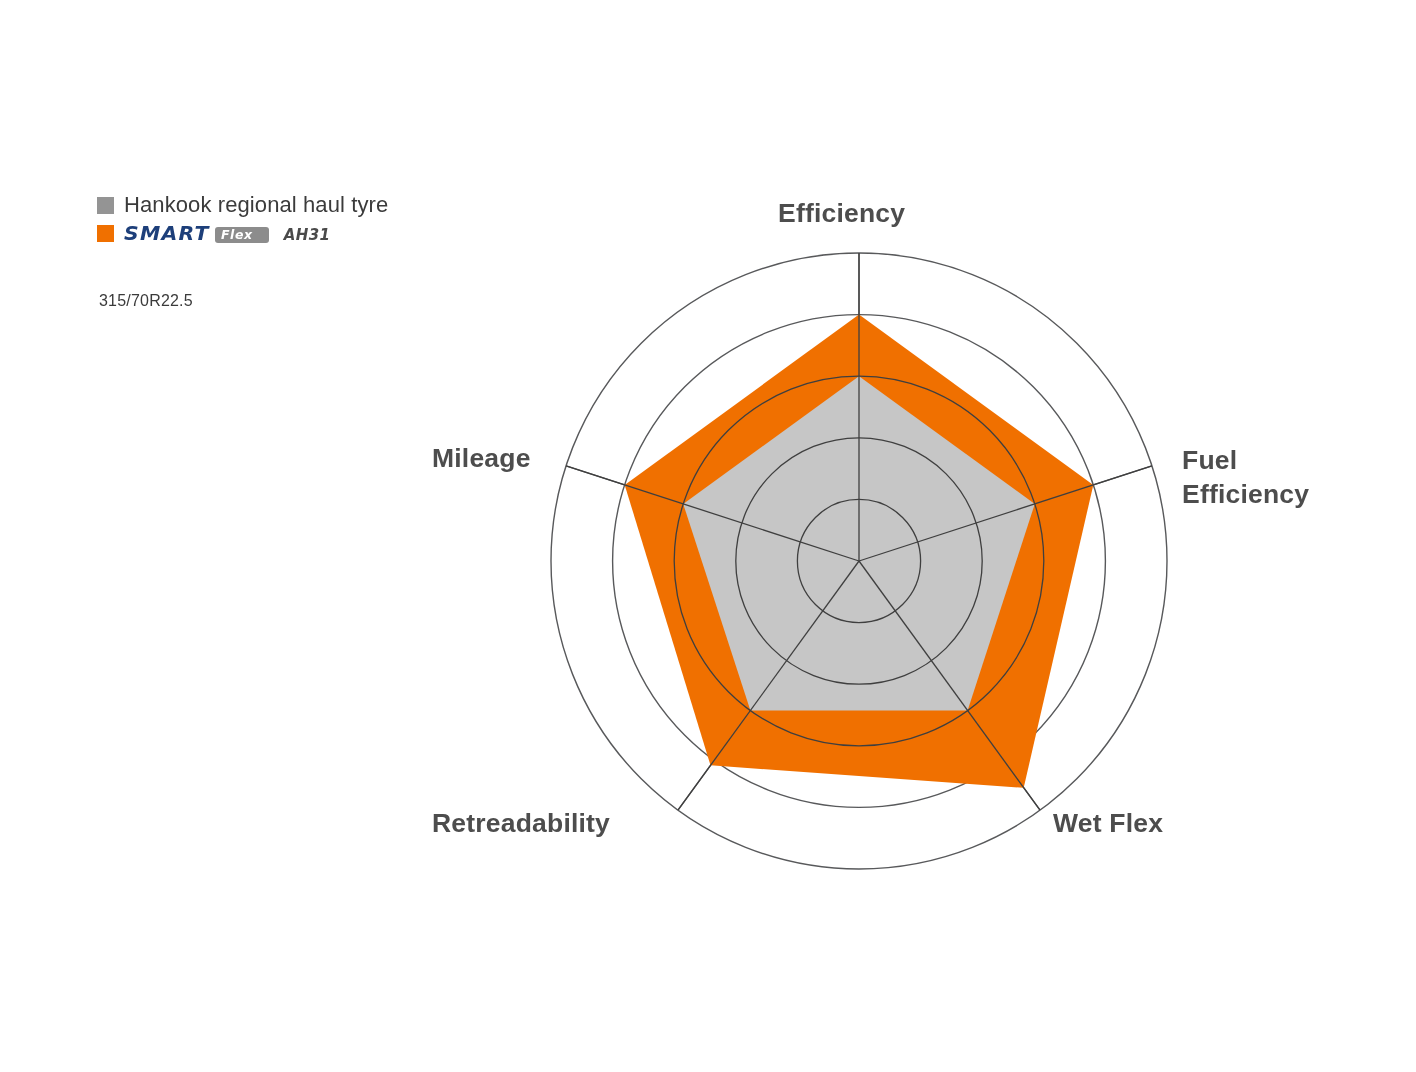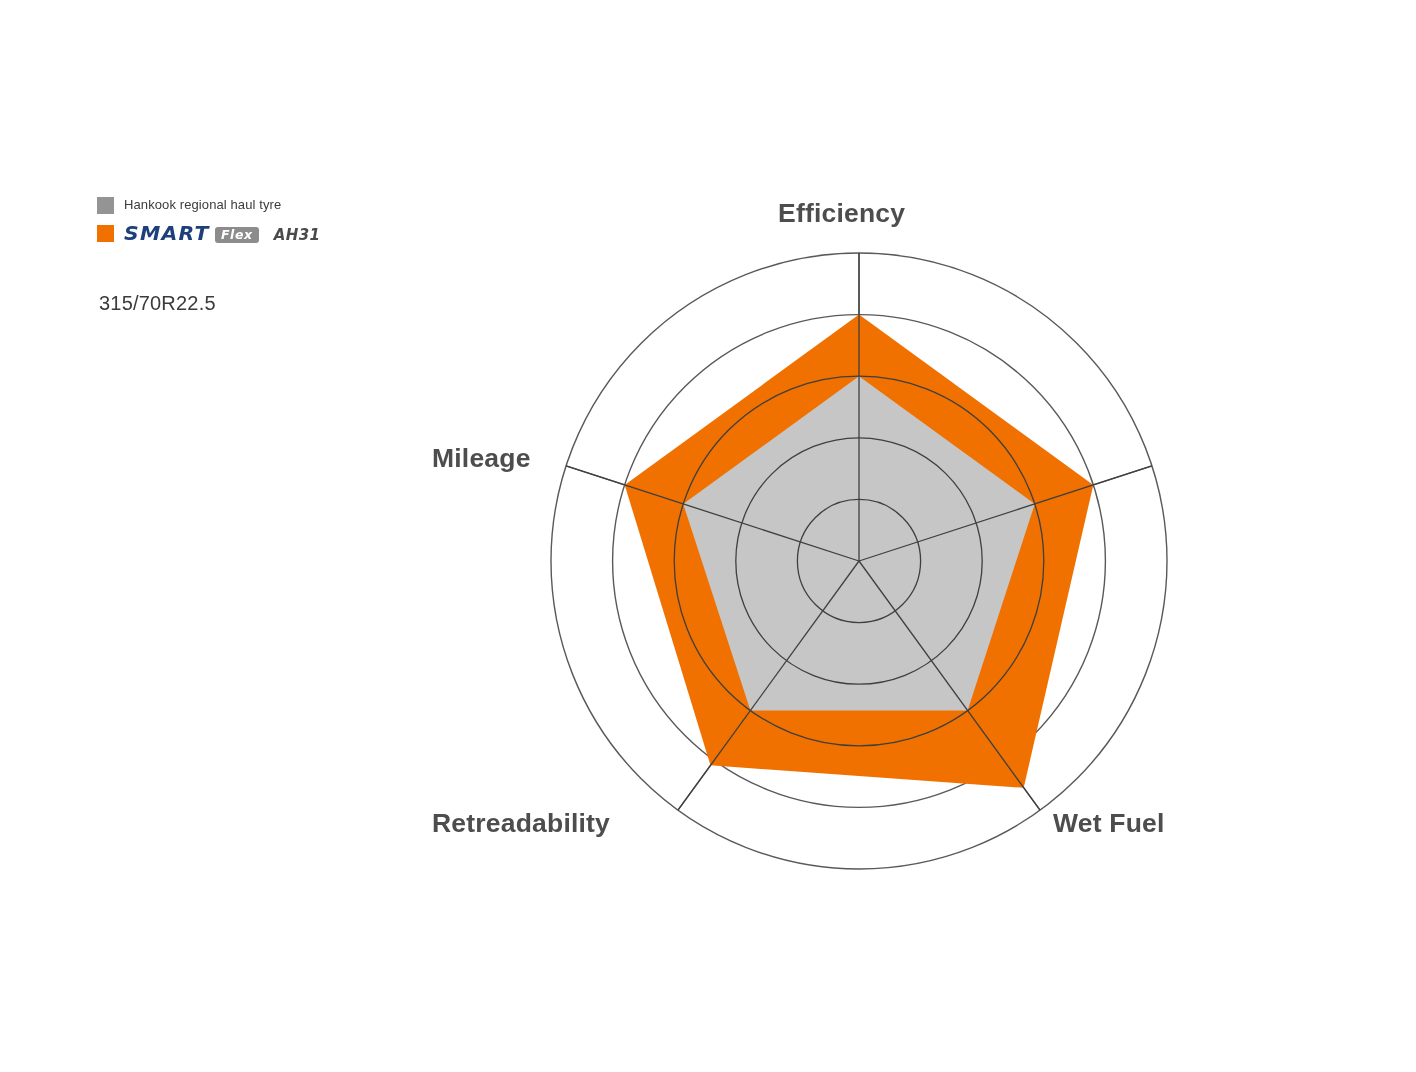--- a/index.html
+++ b/index.html
@@ -39,21 +39,21 @@
   }
   .legend-swatch {
     width: 17px;
     height: 17px;
     flex: 0 0 17px;
     margin-right: 10px;
   }
   .legend-swatch.grey { background: #949494; }
   .legend-swatch.orange { background: #f07000; }
   .legend-text {
-    font-size: 13px;
+    font-size: 22px;
     color: #3b3b3b;
     letter-spacing: 0.1px;
     line-height: 22px;
     font-weight: 400;
   }
 
   
   .logo-lockup {
     display: flex;
     align-items: flex-end;
@@ -72,40 +72,40 @@
   }
   .logo-flex {
     margin-left: 7px;
     background: #8c8c8c;
     color: #ffffff;
     font-family: "DejaVu Sans", sans-serif;
     font-size: 12.5px;
     font-weight: 700;
     font-style: italic;
     letter-spacing: 0.6px;
-    padding: 1px 6px 2px 6px;
+    padding: 1px 16px 2px 6px;
     border-radius: 3px;
     line-height: 13px;
   }
   .logo-code {
     margin-left: 15px;
     font-family: "DejaVu Sans", sans-serif;
     font-size: 15px;
     font-weight: 700;
     font-style: italic;
     color: #4a4a4a;
     letter-spacing: 0.4px;
     line-height: 15px;
   }
 
   .size-label {
     position: absolute;
     left: 99px;
     top: 292px;
-    font-size: 20px;
+    font-size: 16px;
     color: #3b3b3b;
     letter-spacing: 0.2px;
     font-weight: 400;
   }
 
   
   #chart-svg {
     position: absolute;
     left: 0;
     top: 0;
@@ -171,17 +171,19 @@
         <line x1="859" y1="561" x2="1040.0378577060817" y2="810.1772342674838" stroke="#3f3f3f" stroke-width="1.3"></line>
         <line x1="859" y1="561" x2="677.9621422939183" y2="810.1772342674838" stroke="#3f3f3f" stroke-width="1.3"></line>
         <line x1="859" y1="561" x2="566.0745929810927" y2="465.82276573251625" stroke="#3f3f3f" stroke-width="1.3"></line>
         <circle cx="859" cy="561" r="61.6" fill="none" stroke="#3f3f3f" stroke-width="1.3"></circle>
         <circle cx="859" cy="561" r="123.2" fill="none" stroke="#3f3f3f" stroke-width="1.3"></circle>
         <circle cx="859" cy="561" r="184.8" fill="none" stroke="#3f3f3f" stroke-width="1.3"></circle>
       </g>
   </svg>
 
   <div class="axis-label durability">Efficiency</div>
-  <div class="axis-label wetgrip">Wet Fuel</div>
+  <div class="axis-label fuel">Fuel
+Efficiency</div>
+  <div class="axis-label wetgrip">Wet Flex</div>
   <div class="axis-label retread">Retreadability</div>
   <div class="axis-label mileage">Mileage</div>
 
 </div>
 
 </body></html>

